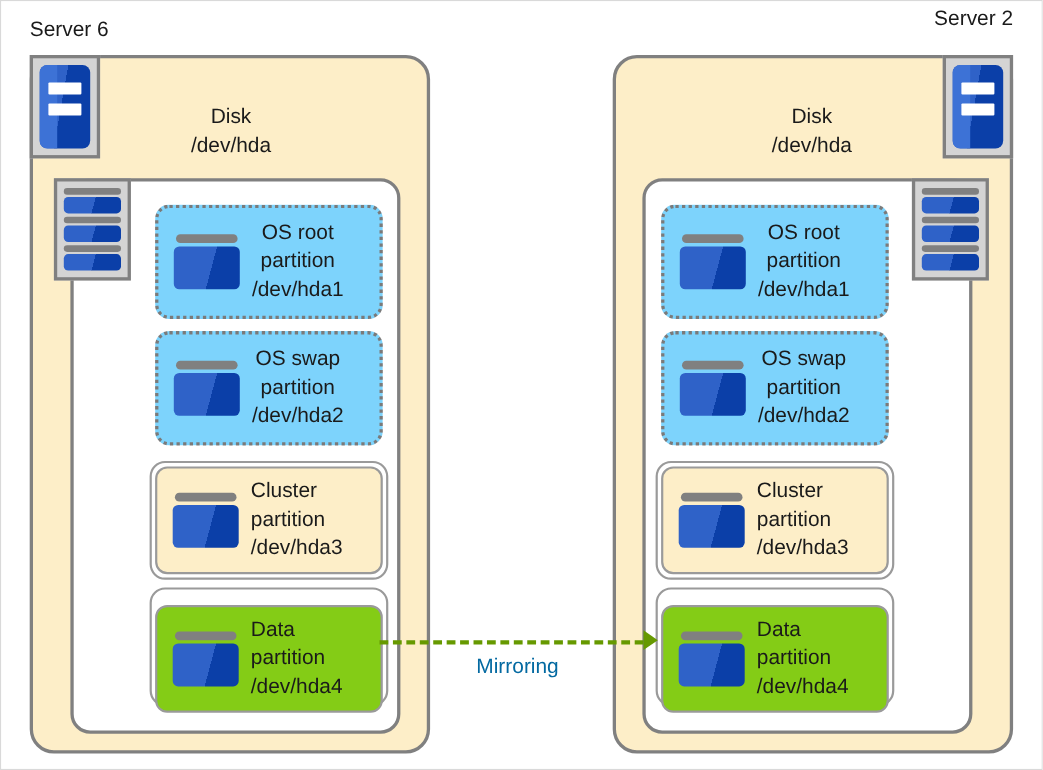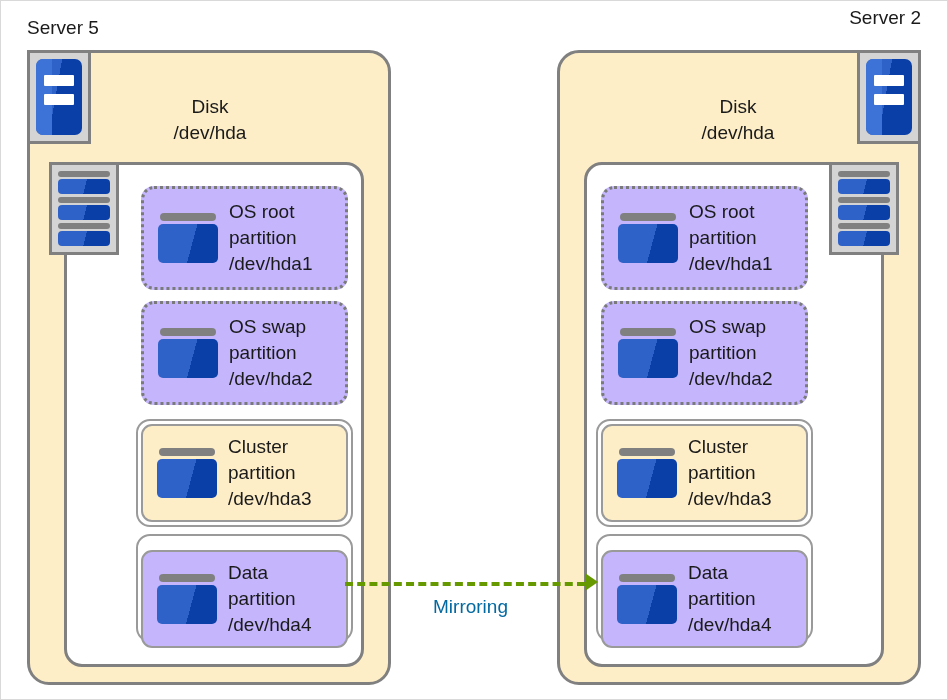--- a/index.html
+++ b/index.html
@@ -81,38 +81,39 @@
     background:linear-gradient(105deg,#2f62c8 0%,#2f62c8 52%,#0b3fa8 52%,#0b3fa8 100%);
   }
 
   
   .part{
     position:absolute;
     box-sizing:border-box;
     display:flex;align-items:center;
   }
   .part.os{
-    background:#c4b5fd;
+    background:#7dd3fc;
     border:3px dotted #7a7a7a;
     border-radius:13px;
+    text-align:center;
   }
   .part.solid{
     border:2px solid #9a9a9a;
     border-radius:14px;
     padding:3px;
   }
   .part.solid .inner{
     width:100%;height:100%;
     border:2px solid #9a9a9a;
     border-radius:11px;
     display:flex;align-items:center;
     box-sizing:border-box;
   }
   .part.cluster .inner{background:#fdeec8;}
-  .part.data .inner{background:#c4b5fd;margin-top:22px;}
+  .part.data .inner{background:#84cc16;margin-top:22px;}
 
   
   .part-icon{
     position:relative;width:60px;height:50px;flex:0 0 auto;margin-left:14px;
   }
   .part-icon .cap{
     position:absolute;left:2px;top:0;width:56px;height:8px;background:#808080;border-radius:4px;
   }
   .part-icon .plat{
     position:absolute;left:0;top:11px;width:60px;height:39px;border-radius:5px;
@@ -135,21 +136,21 @@
   }
   .mirror-label{
     position:absolute;font-size:19px;color:#0369a1;white-space:nowrap;line-height:1;
   }
 </style>
 </head>
 <body>
 
 <div id="canvas">
 
-  <div class="server-label" style="left:26px;top:17px;">Server 5</div>
+  <div class="server-label" style="left:26px;top:17px;">Server 6</div>
 
   <div class="server-box" style="left:26px;top:49px;width:364px;height:635px;"></div>
 
   <div class="disk-title" style="left:119px;top:93px;width:180px;">Disk</div>
   <div class="disk-title" style="left:119px;top:119px;width:180px;">/dev/hda</div>
 
   <div class="disk-box" style="left:63px;top:161px;width:300px;height:505px;"></div>
 
   <div class="server-icon" style="left:26px;top:49px;width:64px;height:94px;">
     <div class="tower">

